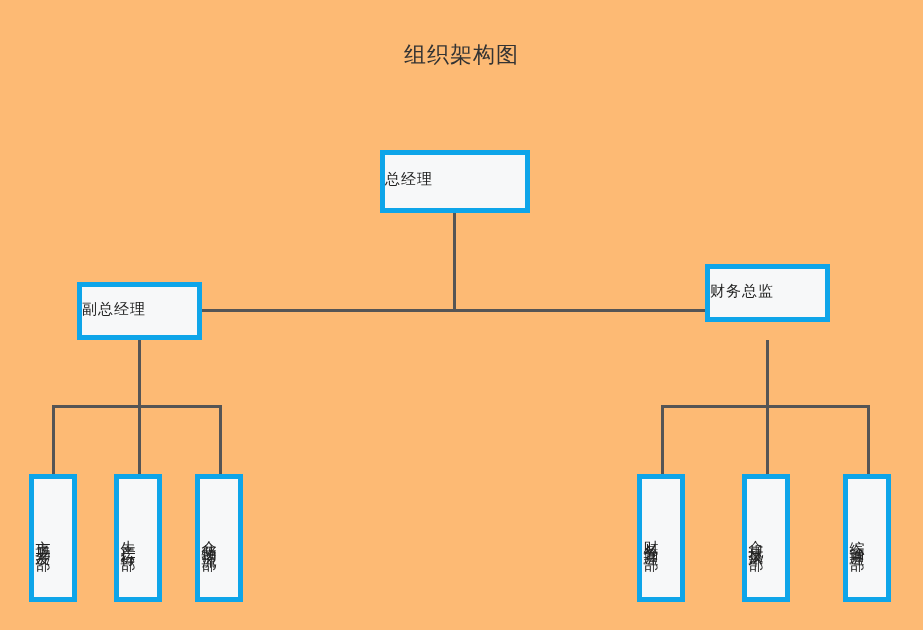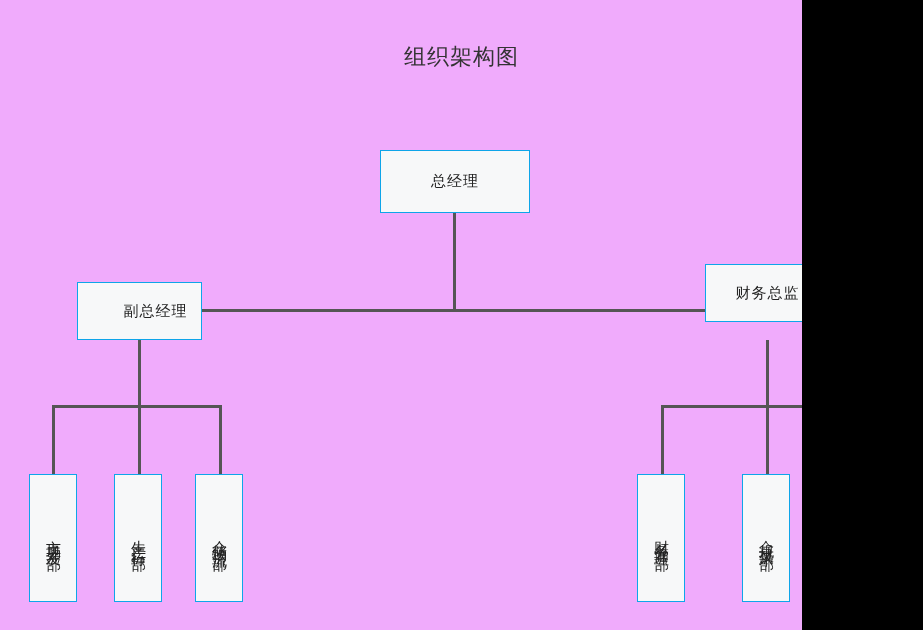--- a/index.html
+++ b/index.html
@@ -2,25 +2,25 @@
 <html><head>
 <meta charset="utf-8">
 <style>
   html, body {
     margin: 0;
     padding: 0;
     background: #000000;
   }
   #canvas {
     position: relative;
-    width: 802px;
+    width: 923px;
     height: 630px;
-    background: #f0abfc;
+    background: #fdba74;
     overflow: hidden;
-    font-family: Liberation Serif, serif;
+    font-family: Liberation Mono, monospace;
   }
 
   
   .chart-title {
     position: absolute;
     left: 0;
     top: 42px;
     width: 923px;
     text-align: center;
     font-size: 22px;
@@ -35,25 +35,25 @@
     position: absolute;
     background: #555555;
   }
   .line.v { width: 3px; }
   .line.h { height: 3px; }
 
   
   .node {
     position: absolute;
     background: #f7f8f9;
-    border: 1px solid #0ea5e9;
+    border: 5px solid #0ea5e9;
     box-sizing: border-box;
     display: flex;
     align-items: center;
-    justify-content: center;
+    justify-content: flex-start;
     color: #222222;
   }
   .node .label {
     text-align: center;
     line-height: 1.25;
   }
   .node.horizontal .label {
     font-size: 15px;
     writing-mode: horizontal-tb;
     letter-spacing: 1px;
@@ -90,21 +90,21 @@
   <div class="line h" style="left:661px; top:405px; width:209px;"></div>
 
   <div class="line v" style="left:661px; top:405px; height:70px;"></div>
   <div class="line v" style="left:766px; top:405px; height:70px;"></div>
   <div class="line v" style="left:867px; top:405px; height:70px;"></div>
 
   <div class="node horizontal" style="left:380px; top:150px; width:150px; height:63px;">
     <span class="label">总经理</span>
   </div>
 
-  <div class="node horizontal" style="left:77px; top:282px; width:125px; height:58px;padding-left:32px;">
+  <div class="node horizontal" style="left:77px; top:282px; width:125px; height:58px;">
     <span class="label">副总经理</span>
   </div>
 
   <div class="node horizontal" style="left:705px; top:264px; width:125px; height:58px;">
     <span class="label">财务总监</span>
   </div>
 
   <div class="node vertical" style="left:29px; top:474px; width:48px; height:128px;">
     <span class="label">市场开发部</span>
   </div>

